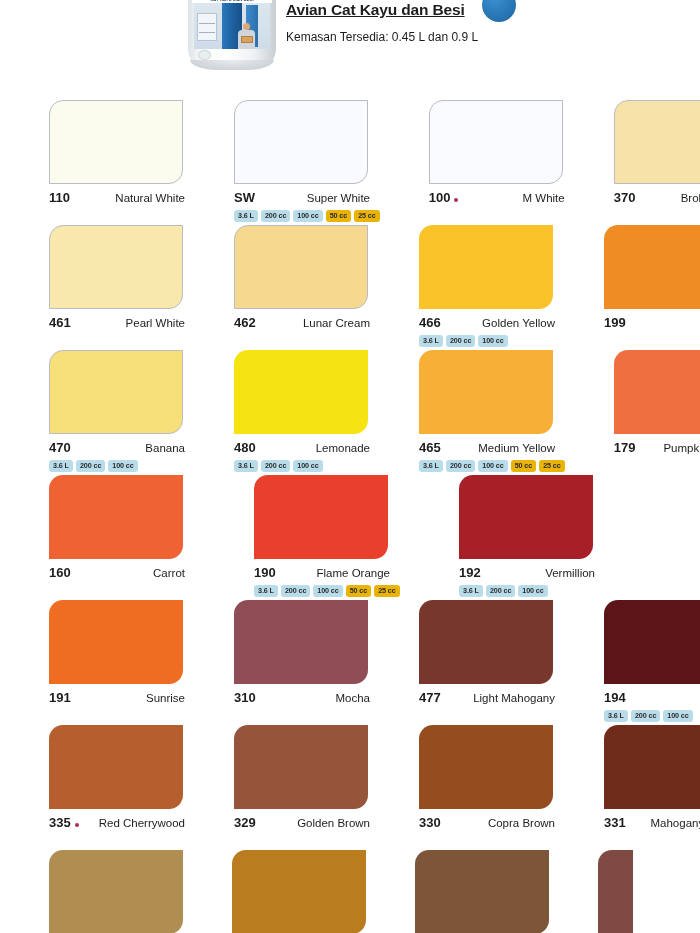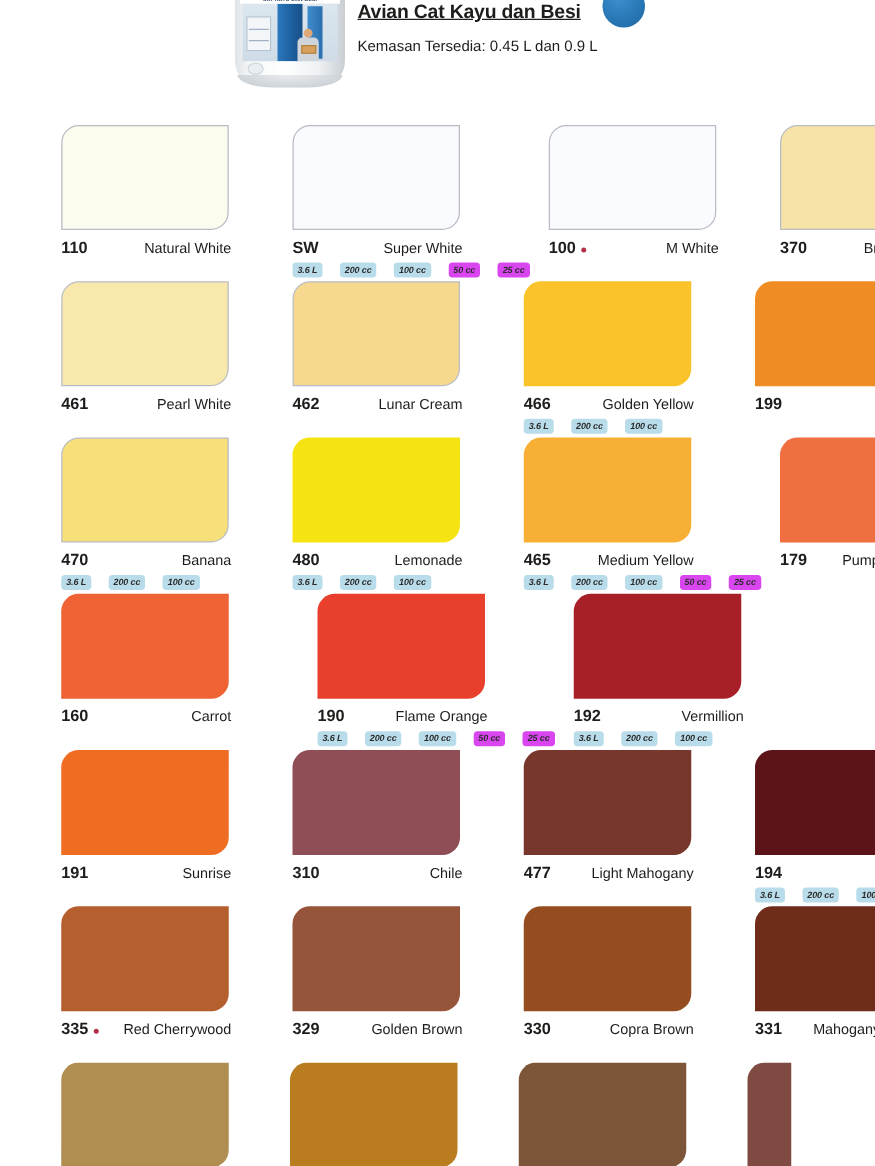--- a/index.html
+++ b/index.html
@@ -113,28 +113,28 @@
     font-size: 13px; font-weight: bold; color:#1d1d1b;
     white-space: nowrap;
   }
   .dot {
     display:inline-block; width:4px; height:4px; border-radius:50%;
     background:#b0304a; margin-left:4px; vertical-align: middle;
   }
   .cname {
     font-size: 11.5px; color:#1d1d1b; margin-left:auto; white-space:nowrap;
   }
-  .badges { display:flex; gap:14px; margin-top:5px;font-style:italic; }
+  .badges { display:flex; gap:3px; margin-top:5px; }
   .badge {
     font-size: 7.2px; font-weight:bold; color:#2b2b2b;
     padding: 2px 4px 2px; border-radius:3px; line-height:1.15;
     white-space:nowrap; letter-spacing:-.1px;
   }
   .badge.blue { background:#b9dcea; }
-  .badge.green { background:#d946ef; }
+  .badge.green { background:#eab308; }
 
   .partial { overflow:hidden; }
 </style>
 </head>
 <body>
 
 <div class="page">
 
   <div class="header">
 
@@ -323,21 +323,21 @@
           <div class="swatch" style="background: rgb(239, 108, 35);"></div>
           <div class="meta">
             <span class="code">191</span>
             <span class="cname">Sunrise</span>
           </div>
         </div>
         <div class="cell cell-1">
           <div class="swatch" style="background: rgb(143, 77, 86);"></div>
           <div class="meta">
             <span class="code">310</span>
-            <span class="cname">Chile</span>
+            <span class="cname">Mocha</span>
           </div>
         </div>
         <div class="cell cell-2">
           <div class="swatch" style="background: rgb(119, 55, 44);"></div>
           <div class="meta">
             <span class="code">477</span>
             <span class="cname">Light Mahogany</span>
           </div>
         </div>
         <div class="cell cell-3">

